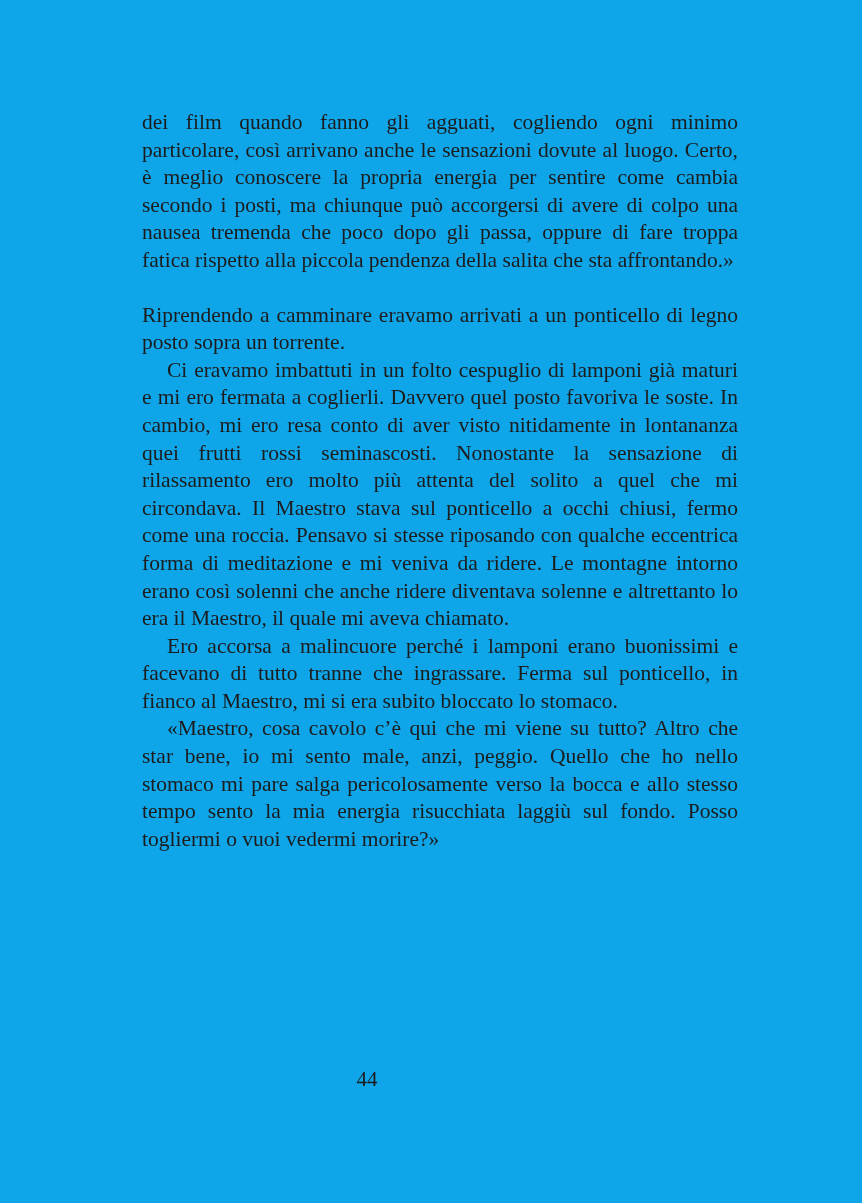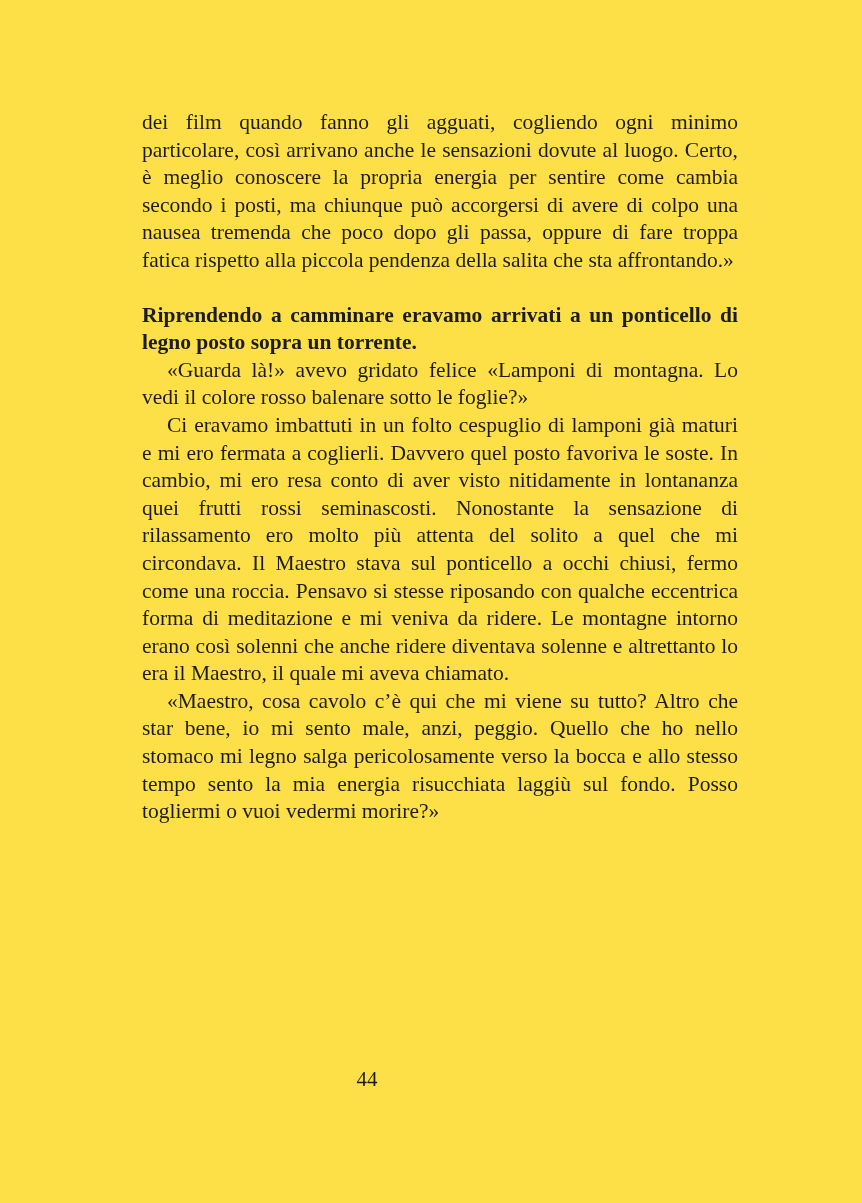--- a/index.html
+++ b/index.html
@@ -12,21 +12,21 @@
       height: 1203px;
       position: relative;
       overflow: hidden;
     }
     .page {
       position: absolute;
       left: 0;
       top: 0;
       width: 862px;
       height: 1203px;
-      background: #fde047;
+      background: #0ea5e9;
     }
     .text-block {
       position: absolute;
       left: 142px;
       top: 109px;
       width: 596px;
       font-family: "Liberation Serif", "DejaVu Serif", serif;
       font-size: 21.5px;
       line-height: 27.6px;
       color: #1c1c1c;
@@ -35,38 +35,37 @@
       margin: 0;
       text-align: justify;
       text-align-last: left;
       hyphens: none;
     }
     .para.indent {
       text-indent: 25px;
     }
     .para.gap-before {
       margin-top: 27px;
-      font-weight: bold;
     }
     .page-number {
       position: absolute;
       left: 0;
       width: 734px;
       top: 1067px;
       text-align: center;
       font-family: "Liberation Serif", "DejaVu Serif", serif;
       font-size: 21px;
       color: #1c1c1c;
     }
   </style>
 </head>
 <body>
 
 <div class="page">
   <div class="text-block">
     <p class="para">dei film quando fanno gli agguati, cogliendo ogni minimo particolare, così arrivano anche le sensazioni dovute al luogo. Certo, è meglio conoscere la propria energia per sentire come cambia secondo i posti, ma chiunque può accorgersi di avere di colpo una nausea tremenda che poco dopo gli passa, oppure di fare troppa fatica rispetto alla piccola pendenza della salita che sta affrontando.»</p>
     <p class="para gap-before">Riprendendo a camminare eravamo arrivati a un ponticello di legno posto sopra un torrente.</p>
-    <p class="para indent">«Guarda là!» avevo gridato felice «Lamponi di montagna. Lo vedi il colore rosso balenare sotto le foglie?»</p>
     <p class="para indent">Ci eravamo imbattuti in un folto cespuglio di lamponi già maturi e mi ero fermata a coglierli. Davvero quel posto favoriva le soste. In cambio, mi ero resa conto di aver visto nitidamente in lontananza quei frutti rossi seminascosti. Nonostante la sensazione di rilassamento ero molto più attenta del solito a quel che mi circondava. Il Maestro stava sul ponticello a occhi chiusi, fermo come una roccia. Pensavo si stesse riposando con qualche eccentrica forma di meditazione e mi veniva da ridere. Le montagne intorno erano così solenni che anche ridere diventava solenne e altrettanto lo era il Maestro, il quale mi aveva chiamato.</p>
-    <p class="para indent">«Maestro, cosa cavolo c’è qui che mi viene su tutto? Altro che star bene, io mi sento male, anzi, peggio. Quello che ho nello stomaco mi legno salga pericolosamente verso la bocca e allo stesso tempo sento la mia energia risucchiata laggiù sul fondo. Posso togliermi o vuoi vedermi morire?»</p>
+    <p class="para indent">Ero accorsa a malincuore perché i lamponi erano buonissimi e facevano di tutto tranne che ingrassare. Ferma sul ponticello, in fianco al Maestro, mi si era subito bloccato lo stomaco.</p>
+    <p class="para indent">«Maestro, cosa cavolo c’è qui che mi viene su tutto? Altro che star bene, io mi sento male, anzi, peggio. Quello che ho nello stomaco mi pare salga pericolosamente verso la bocca e allo stesso tempo sento la mia energia risucchiata laggiù sul fondo. Posso togliermi o vuoi vedermi morire?»</p>
   </div>
   <div class="page-number">44</div>
 </div>
 
 </body></html>

